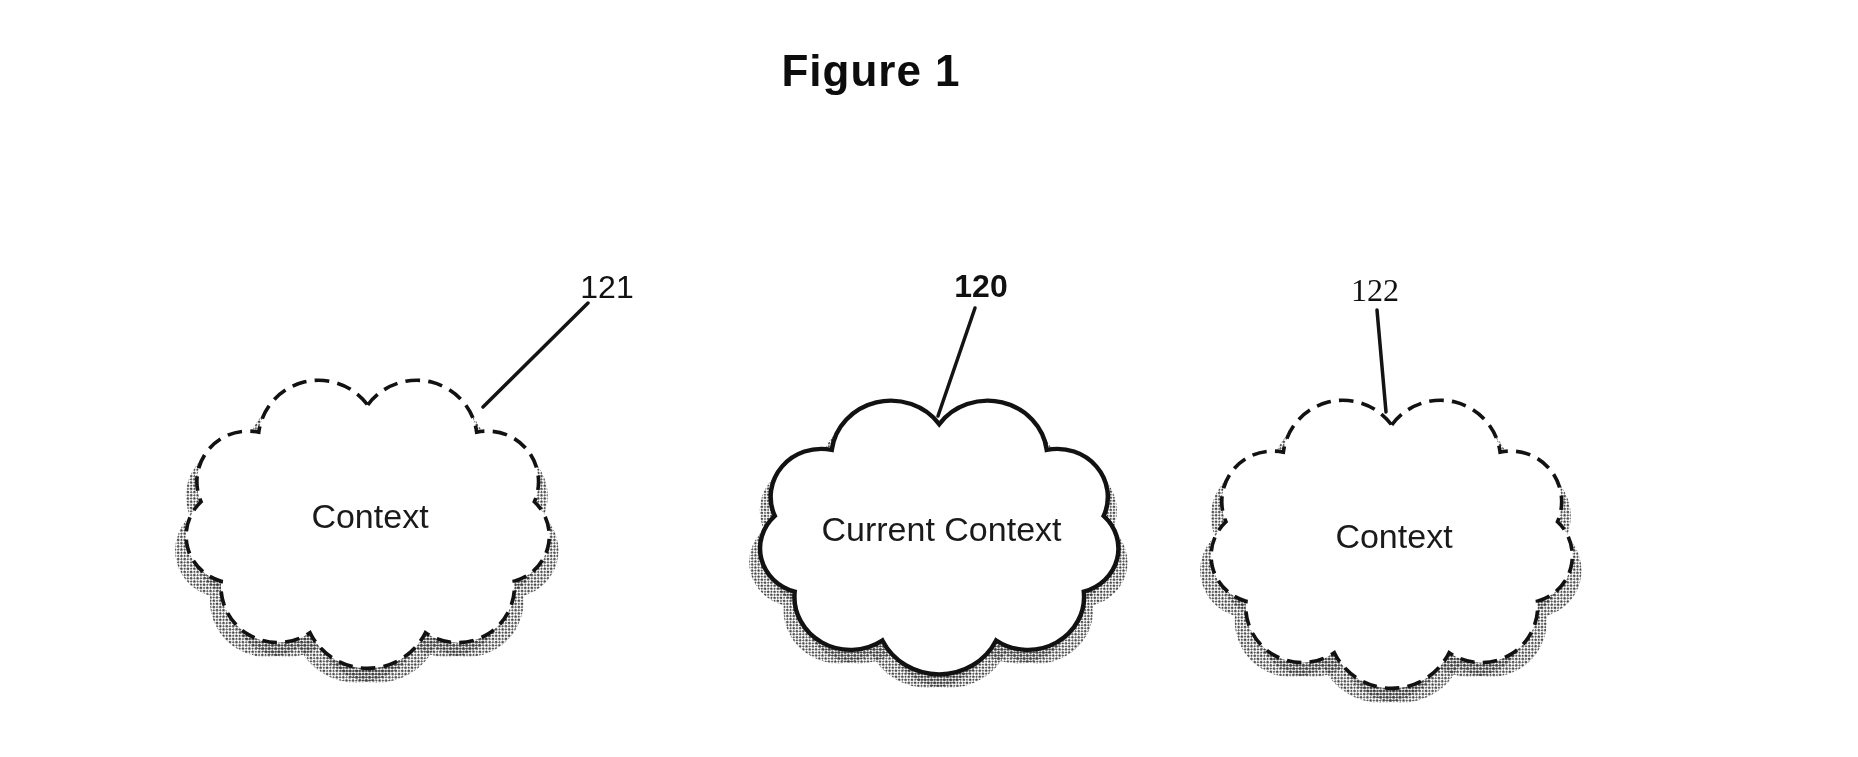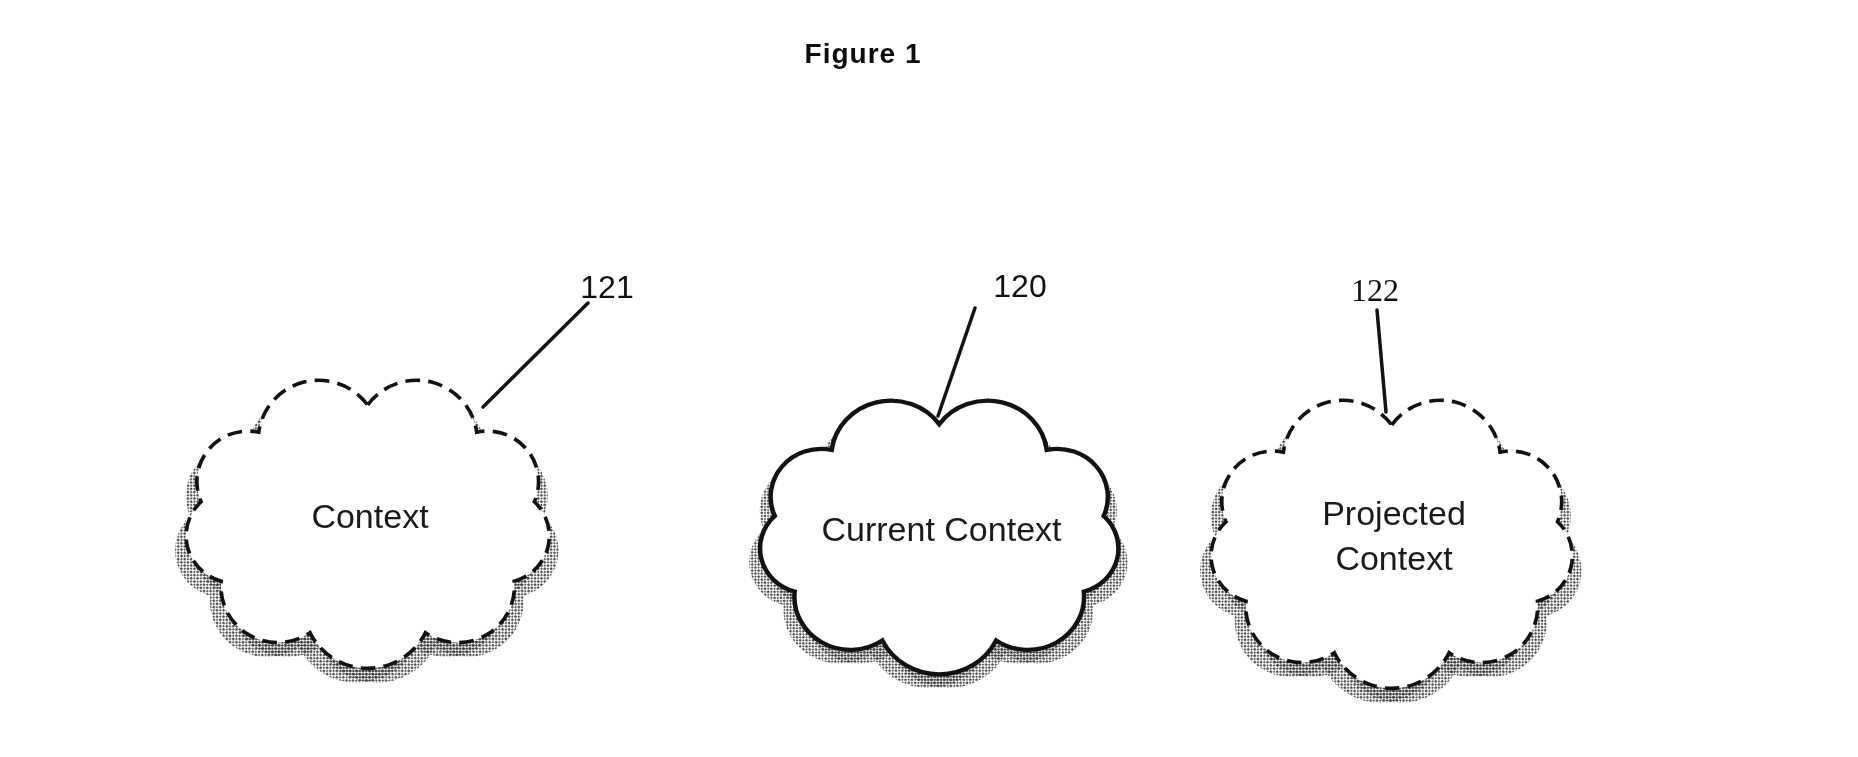--- a/index.html
+++ b/index.html
@@ -10,22 +10,22 @@
     background: #ffffff;
     font-family: "Liberation Sans", sans-serif;
     color: #111111;
     overflow: hidden;
   }
   .figure-title {
     position: absolute;
     left: 863px;
     top: 38px;
     transform: translateX(-50%);
-    margin: 0;
-    font-size: 28px;
+    margin: 8px;
+    font-size: 44px;
     font-weight: bold;
     letter-spacing: 1px;
     color: #0d0d0d;
     white-space: nowrap;
   }
   .leader-svg {
     position: absolute;
     left: 0; top: 0;
     width: 1858px;
     height: 757px;
@@ -140,22 +140,21 @@
     </figcaption>
   </figure>
 
   <figure class="cloud-group" style="left:1205px; top:407px; width:378px; height:280px;">
     <svg viewBox="-10 -10 415 310" preserveAspectRatio="none">
       <use href="#cloudPath" class="cloud-shadow" transform="translate(-12,16)"></use>
       <use href="#cloudPath" class="cloud-shadow" transform="translate(10,16)"></use>
       <use href="#cloudPath" class="cloud-outline dashed"></use>
     </svg>
     <figcaption class="cloud-label">
-      <span>Projected</span>
       <span>Context</span>
     </figcaption>
   </figure>
 
   <div class="ref-label" style="left:607px; top:271px;">121</div>
-  <div class="ref-label" style="left:1020px; top:270px;">120</div>
+  <div class="ref-label" style="left:981px; top:270px;font-weight:bold;">120</div>
   <div class="ref-label" style="left:1375px; top:274px;font-family:Liberation Serif, serif;">122</div>
 
 </div>
 
 </body></html>

